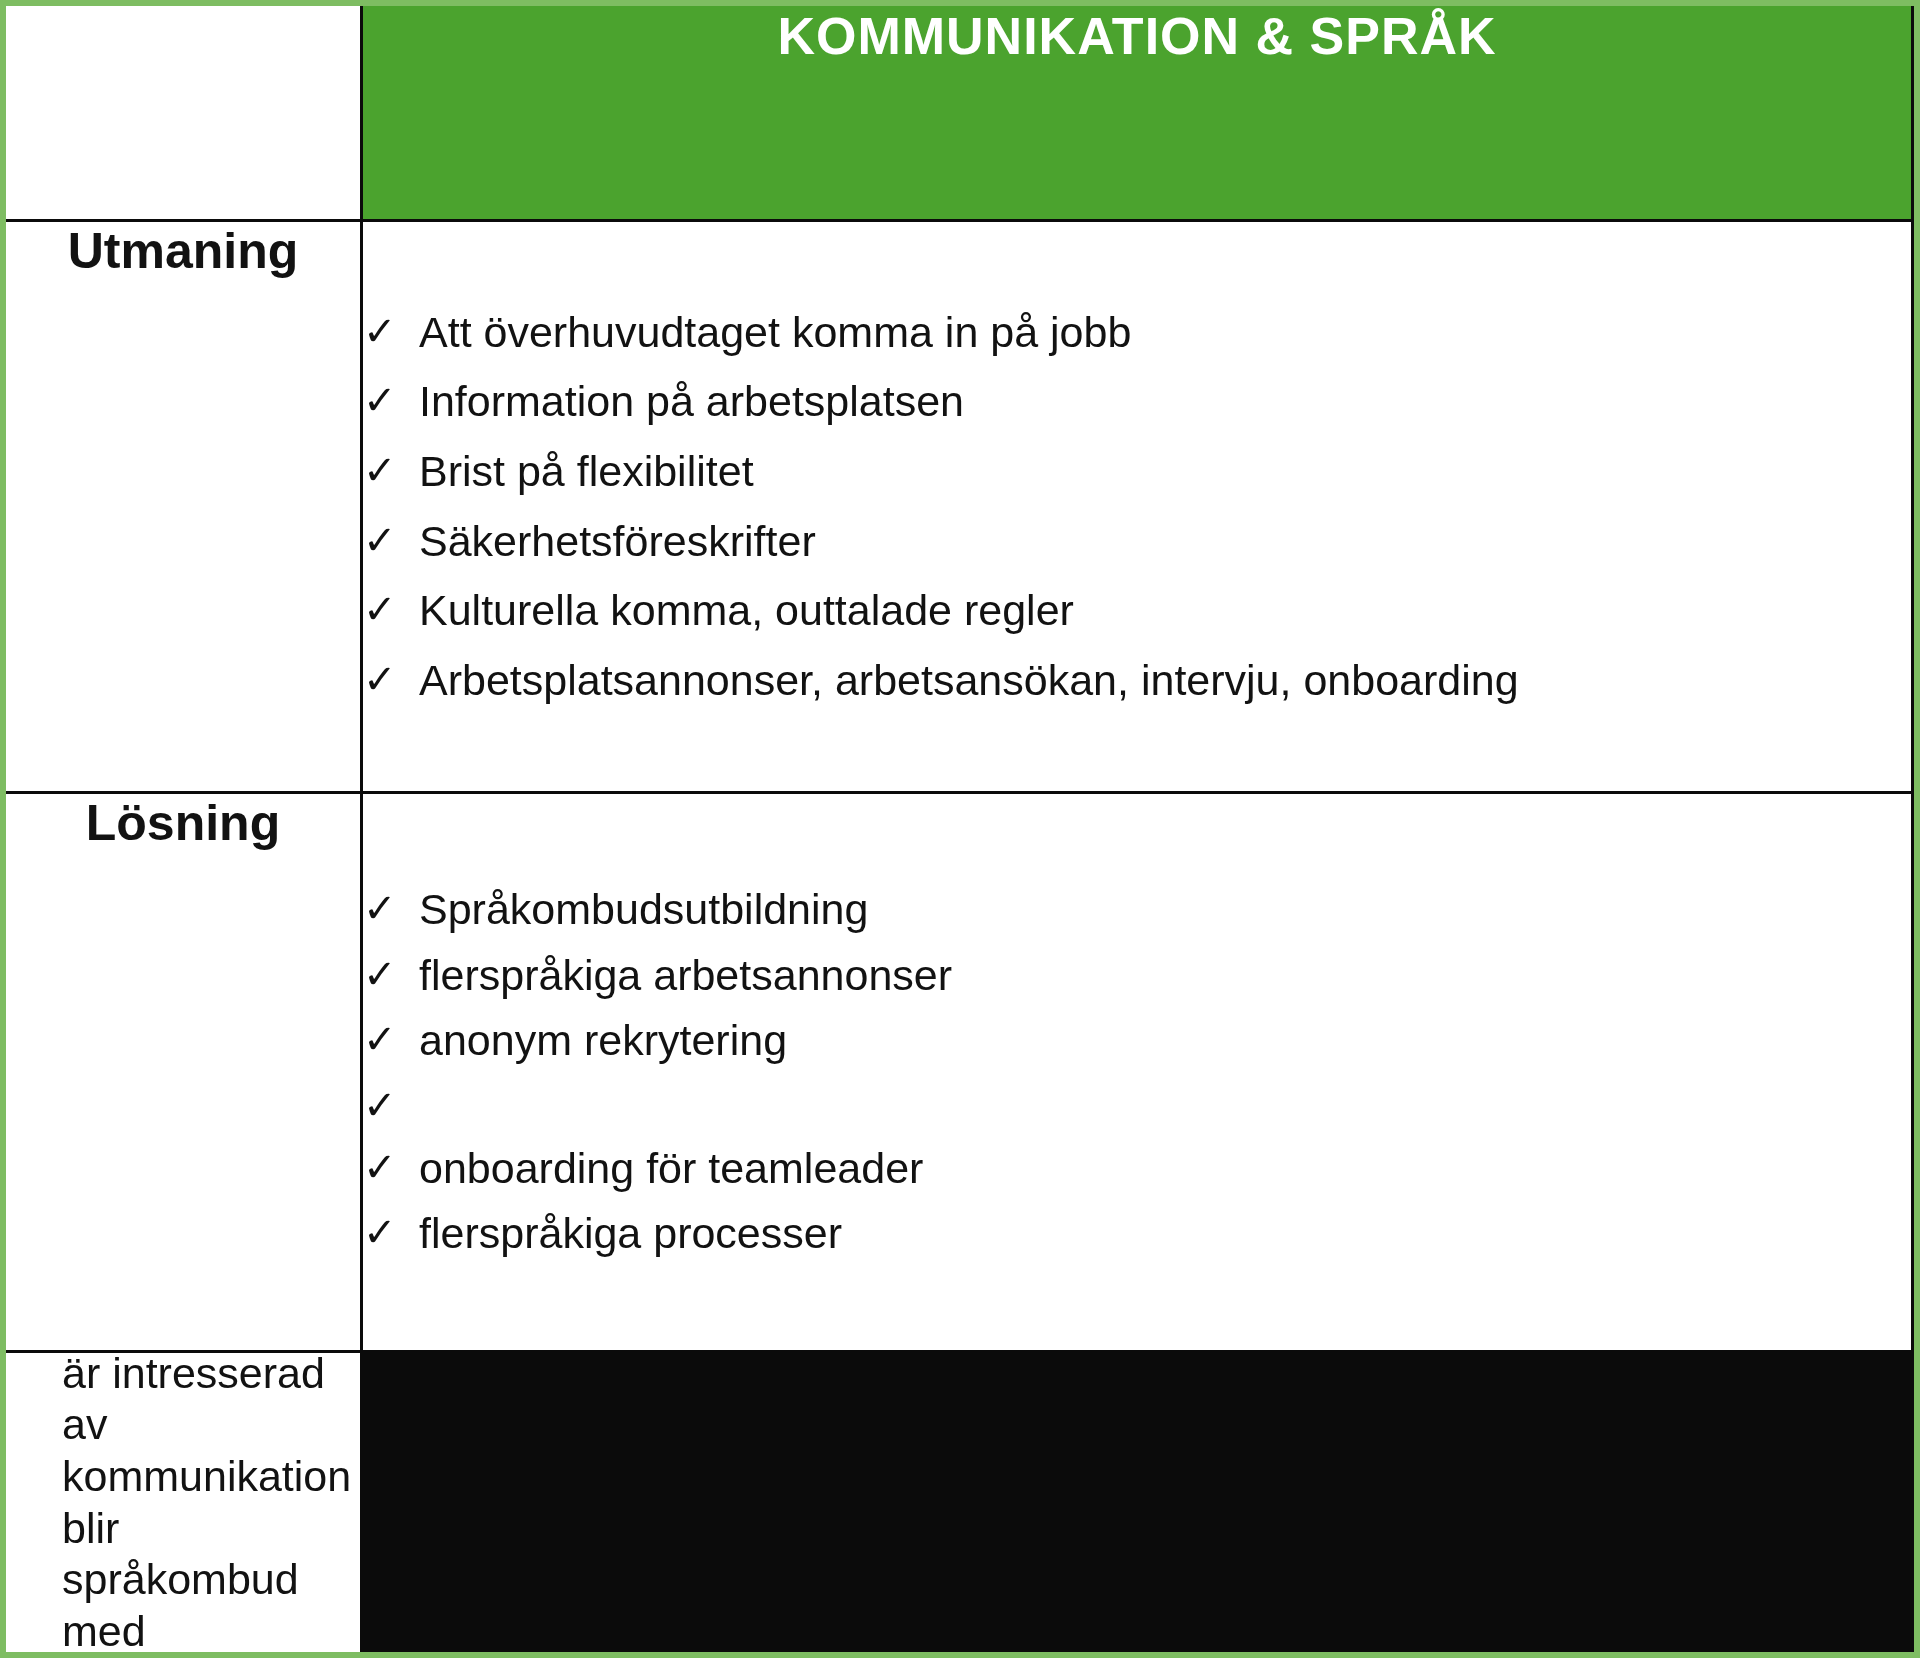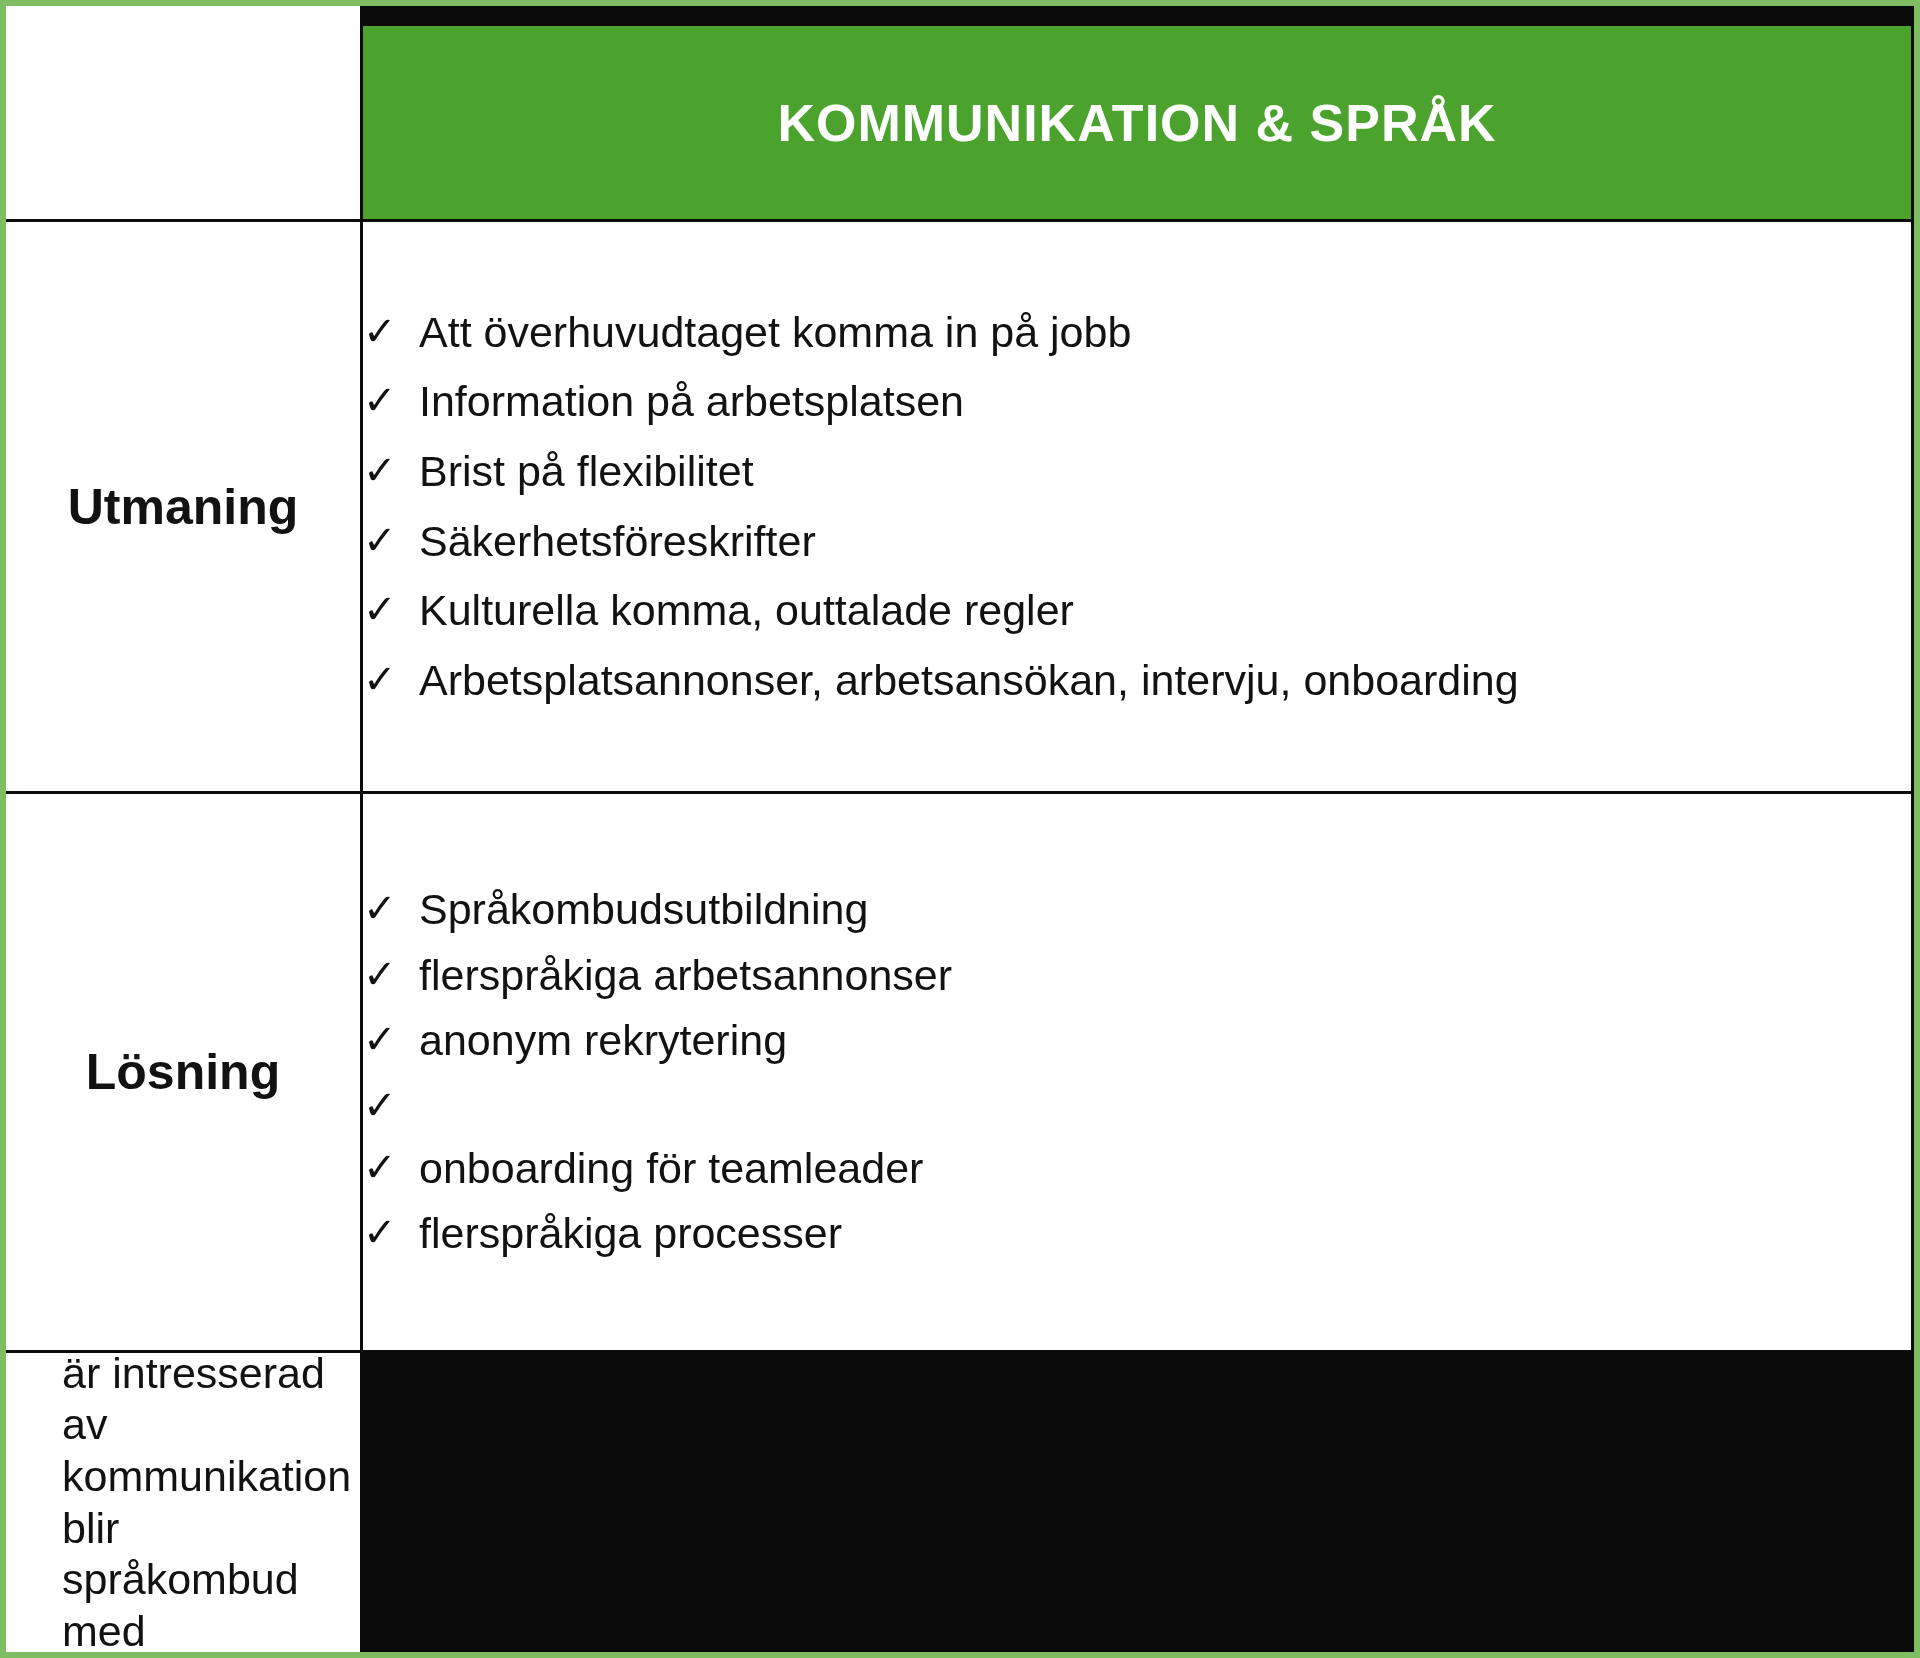--- a/index.html
+++ b/index.html
@@ -30,33 +30,31 @@
   .cell {
     background: #ffffff;
     overflow: hidden;
   }
   .corner {
     background: #ffffff;
   }
   .header {
     background: var(--header-bg, #4ba32e);
     display: flex;
-    align-items: center;
+    align-items: flex-start;
     justify-content: center;
-    margin-top: 20px;
   }
   .header span {
     color: var(--header-text, #ffffff);
     font-size: 52px;
     font-weight: bold;
     letter-spacing: 1px;
   }
   .label-cell {
     display: flex;
-    align-items: center;
     justify-content: center;
   }
   .label-cell span {
     color: var(--body-text, #111111);
     font-size: 50px;
     font-weight: bold;
   }
   .content-cell {
     display: flex;
     flex-direction: column;

